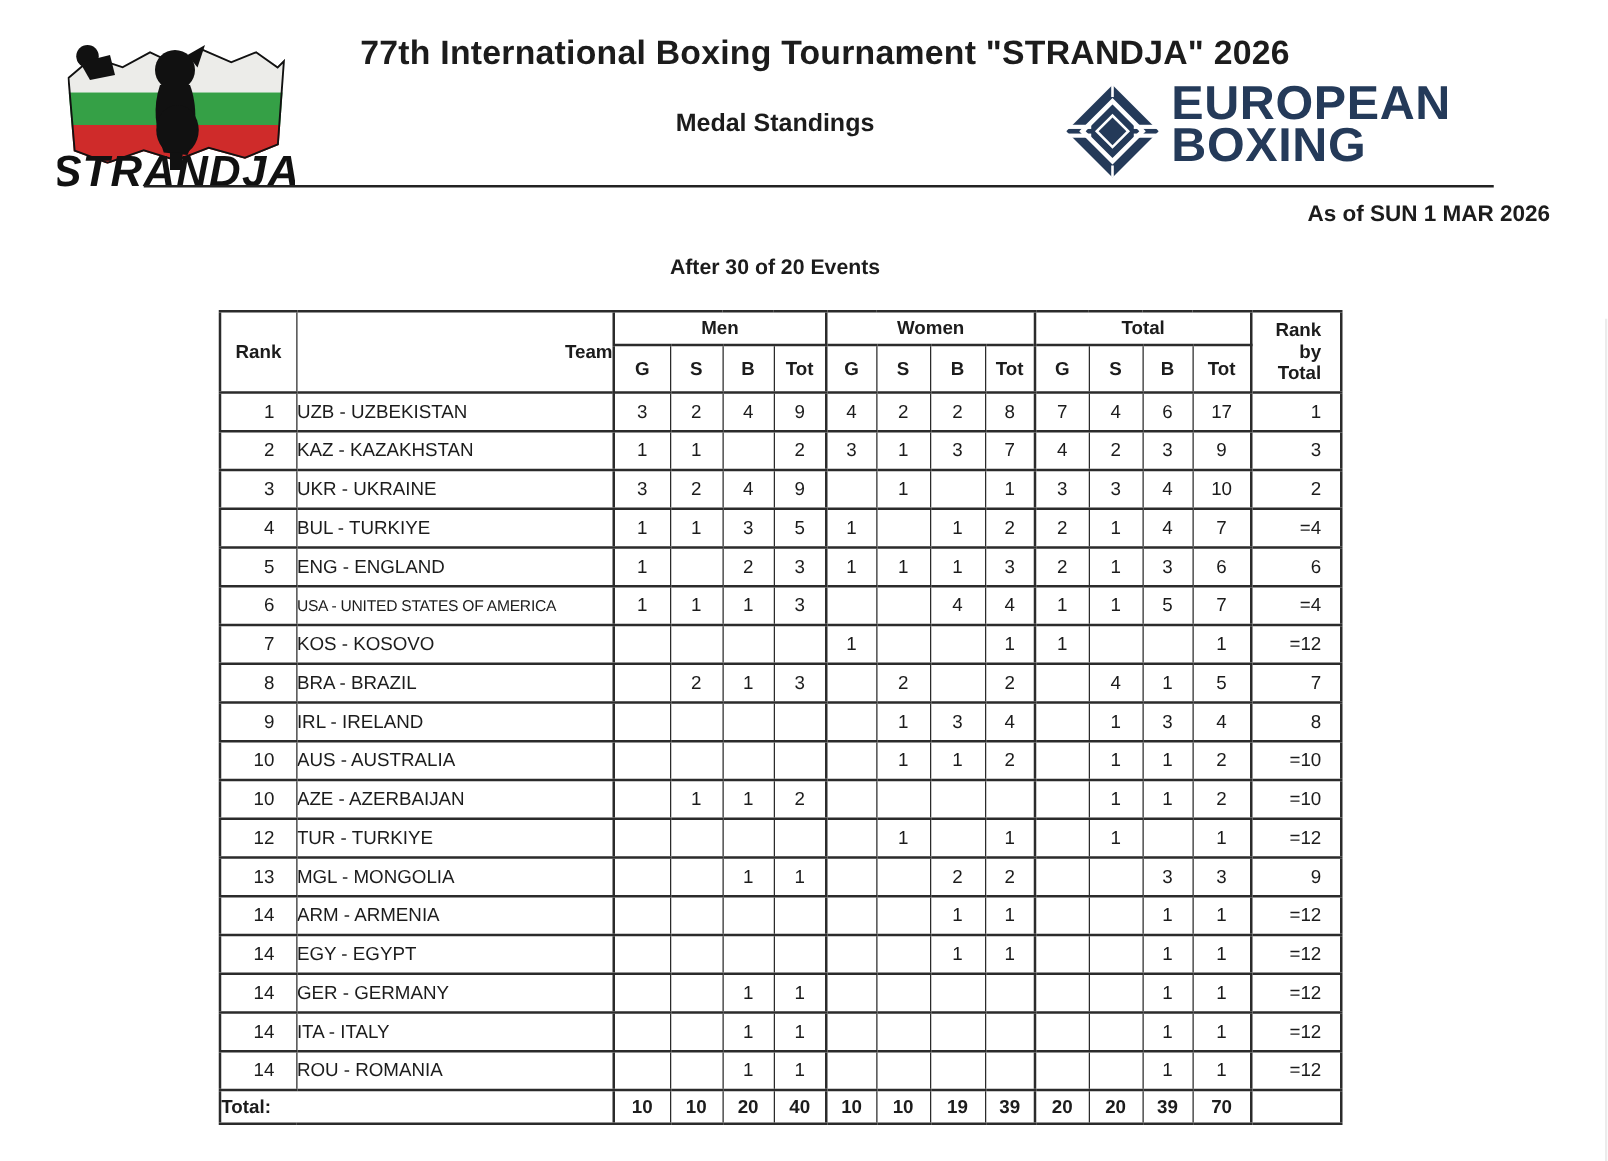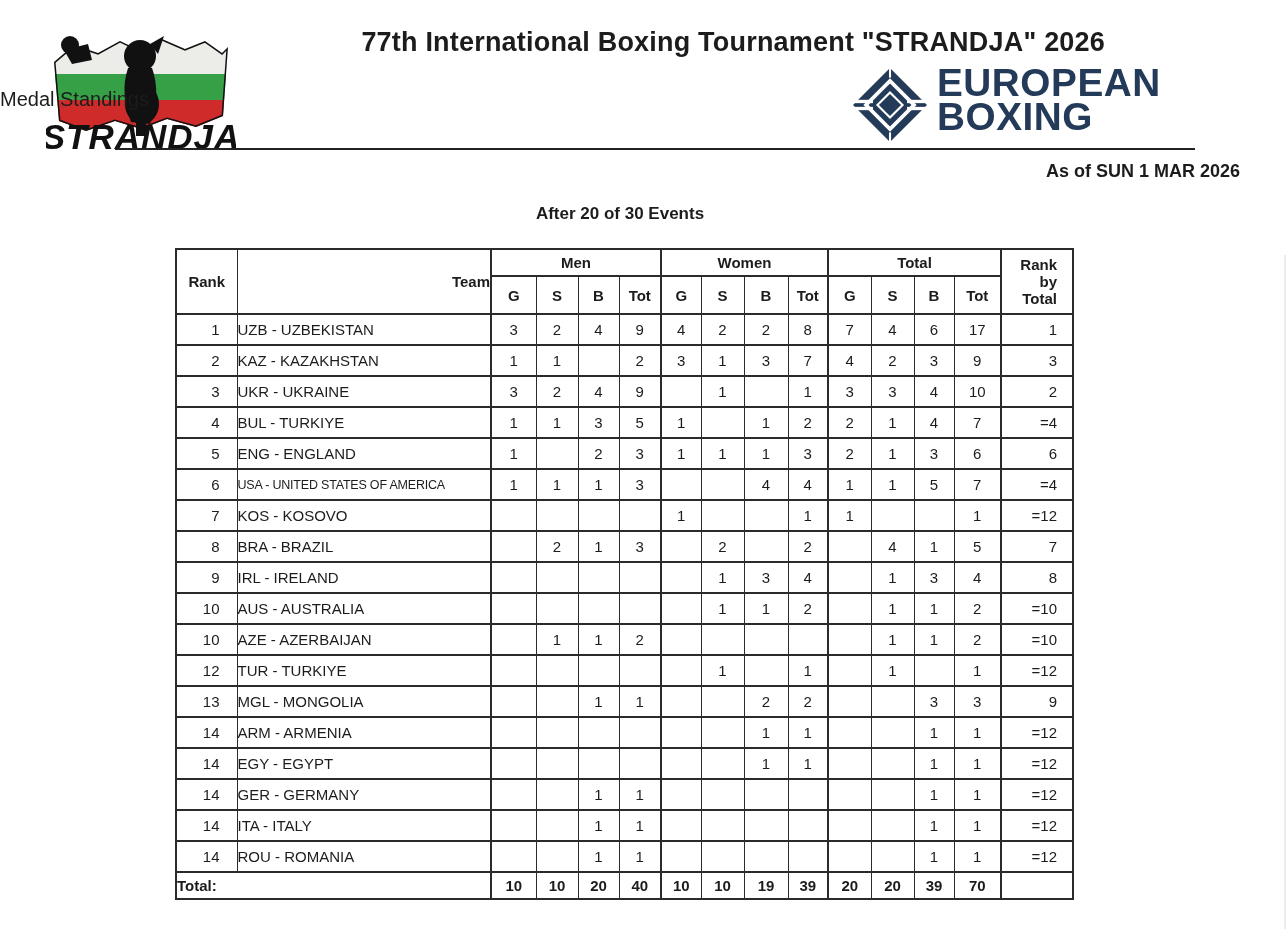--- a/index.html
+++ b/index.html
@@ -4,25 +4,25 @@
 <style>
   html,body{margin:0;padding:0;}
   body{
     width:1286px;height:929px;position:relative;overflow:hidden;
     background:#ffffff;color:#1c1c1c;
     font-family:"Liberation Sans","DejaVu Sans",sans-serif;
   }
   
   .page-title{
     position:absolute;top:27px;left:215px;width:890px;
-    text-align:right;font-size:27px;font-weight:bold;letter-spacing:.2px;
+    text-align:center;font-size:27px;font-weight:bold;letter-spacing:.2px;
   }
   .subtitle{
     position:absolute;top:88px;left:0;width:1240px;
-    font-size:20px;font-weight:normal;
+    text-align:center;font-size:20px;font-weight:bold;
   }
   .strandja-logo{position:absolute;left:46px;top:30px;width:190px;height:122px;}
   .euro-logo{position:absolute;left:853px;top:66px;width:345px;height:78px;}
   .euro-icon{position:absolute;left:0;top:2px;width:74px;height:74px;}
   .euro-text{
     position:absolute;left:84px;top:0px;line-height:34px;
     font-weight:bold;font-size:38px;letter-spacing:.5px;color:#243a59;
     transform:scaleX(1.02);transform-origin:left top;white-space:nowrap;
   }
   .header-rule{position:absolute;left:115px;top:148px;width:1080px;height:2px;background:#222;}
@@ -113,21 +113,21 @@
     </g>
   </svg>
   <div class="euro-text">
     <div>EUROPEAN</div>
     <div>BOXING</div>
   </div>
 </div>
 
 <div class="header-rule"></div>
 <div class="as-of">As of SUN 1 MAR 2026</div>
-<div class="after-events">After 20 of 30 Events</div>
+<div class="after-events">After 30 of 20 Events</div>
 <div class="right-edge"></div>
 
 <div class="tbl-wrap">
   <table>
     <colgroup>
       <col style="width:61px">
         <col style="width:254px">
       <col style="width:45px">
         <col style="width:42px">
         <col style="width:41px">

